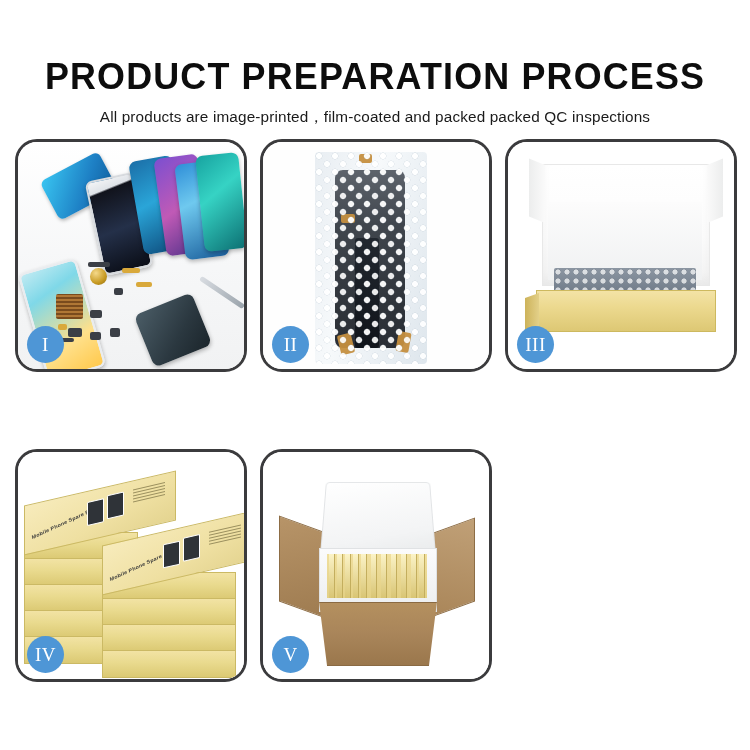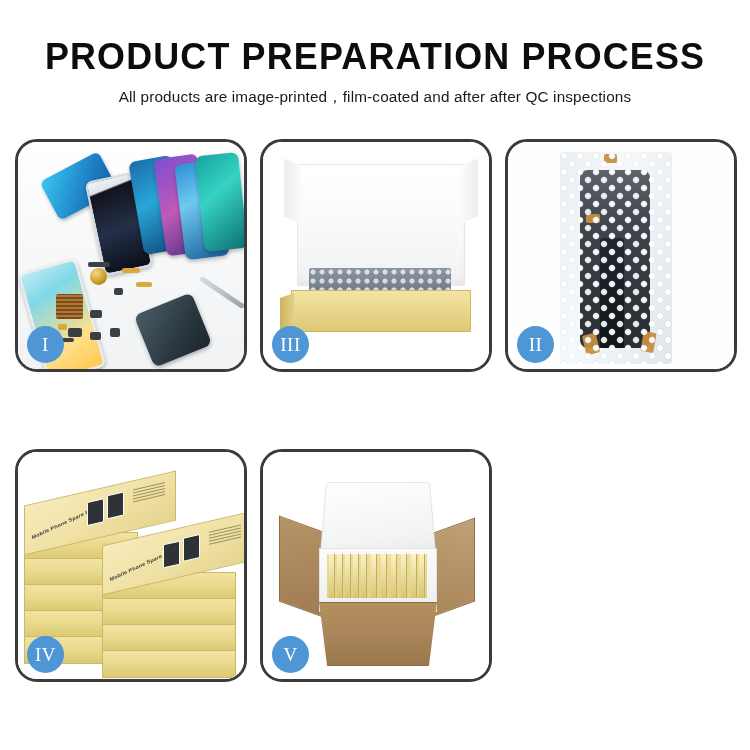--- a/index.html
+++ b/index.html
@@ -11,21 +11,21 @@
     width: 750px;
     height: 750px;
     font-family: "Liberation Sans", sans-serif;
     overflow: hidden;
     position: relative;
   }
 
   
   .header {
     width: 100%;
-    padding-top: 38px;
+    padding-top: 58px;
     text-align: center;
   }
   .page-title {
     font-family: "Liberation Sans", sans-serif;
     font-size: 37px;
     font-weight: bold;
     color: #0d0d0d;
     letter-spacing: 1.2px;
     line-height: 1.05;
     transform: scaleX(0.97);
@@ -299,21 +299,21 @@
   }
   .tapebit {
     position:absolute; background: rgba(150,124,82,.85); border-radius:1px;
   }
 </style>
 </head>
 <body>
 
 <div class="header">
   <h1 class="page-title">PRODUCT PREPARATION PROCESS</h1>
-  <p class="page-subtitle">All products are image-printed，film-coated and after after QC inspections</p>
+  <p class="page-subtitle">All products are image-printed，film-coated and packed packed QC inspections</p>
 </div>
 
 <div class="grid">
 
   <div class="panel">
     <div class="panel-inner p1">
       <div class="scr s6"></div>
       <div class="scr s5"></div>
       <div class="scr s1"></div>
       <div class="scr s2"></div>
@@ -332,42 +332,42 @@
       <div class="chipgold" style="left:118px;top:140px;width:16px;height:5px;"></div>
       <div class="chipgold" style="left:40px;top:182px;width:9px;height:6px;"></div>
       <div class="chip" style="left:30px;top:196px;width:26px;height:4px;"></div>
       <div class="backplate"></div>
       <div class="tweezer"></div>
     </div>
     <div class="badge">I</div>
   </div>
 
   <div class="panel">
-    <div class="panel-inner p3">
-      <div class="box3-lid"></div>
-      <div class="box3-foam"></div>
-      <div class="box3-bubble"></div>
-      <div class="box3-base"></div>
-    </div>
-    <div class="badge">III</div>
-  </div>
-
-  <div class="panel">
     <div class="panel-inner p2">
       <div class="bag">
         <div class="lcd" style="left:20px;top:18px;"></div>
         <div class="flexstrip" style="left:40px;top:86px;"></div>
         <div class="tape" style="left:44px;top:2px;width:13px;height:9px;"></div>
         <div class="tape" style="left:26px;top:62px;width:14px;height:9px;"></div>
         <div class="tape" style="left:24px;top:182px;width:14px;height:20px;transform:rotate(-14deg);"></div>
         <div class="tape" style="left:82px;top:180px;width:13px;height:20px;transform:rotate(10deg);"></div>
         <div class="bubbles"></div>
       </div>
     </div>
     <div class="badge">II</div>
+  </div>
+
+  <div class="panel">
+    <div class="panel-inner p3">
+      <div class="box3-lid"></div>
+      <div class="box3-foam"></div>
+      <div class="box3-bubble"></div>
+      <div class="box3-base"></div>
+    </div>
+    <div class="badge">III</div>
   </div>
 
   <div class="panel">
     <div class="panel-inner p4">
       <div class="stack">
 
         <div class="sbox" style="left:0px;  top:60px;  width:112px;"></div>
         <div class="sbox" style="left:0px;  top:86px;  width:112px;"></div>
         <div class="sbox" style="left:0px;  top:112px; width:112px;"></div>
         <div class="sbox" style="left:0px;  top:138px; width:112px;"></div>

